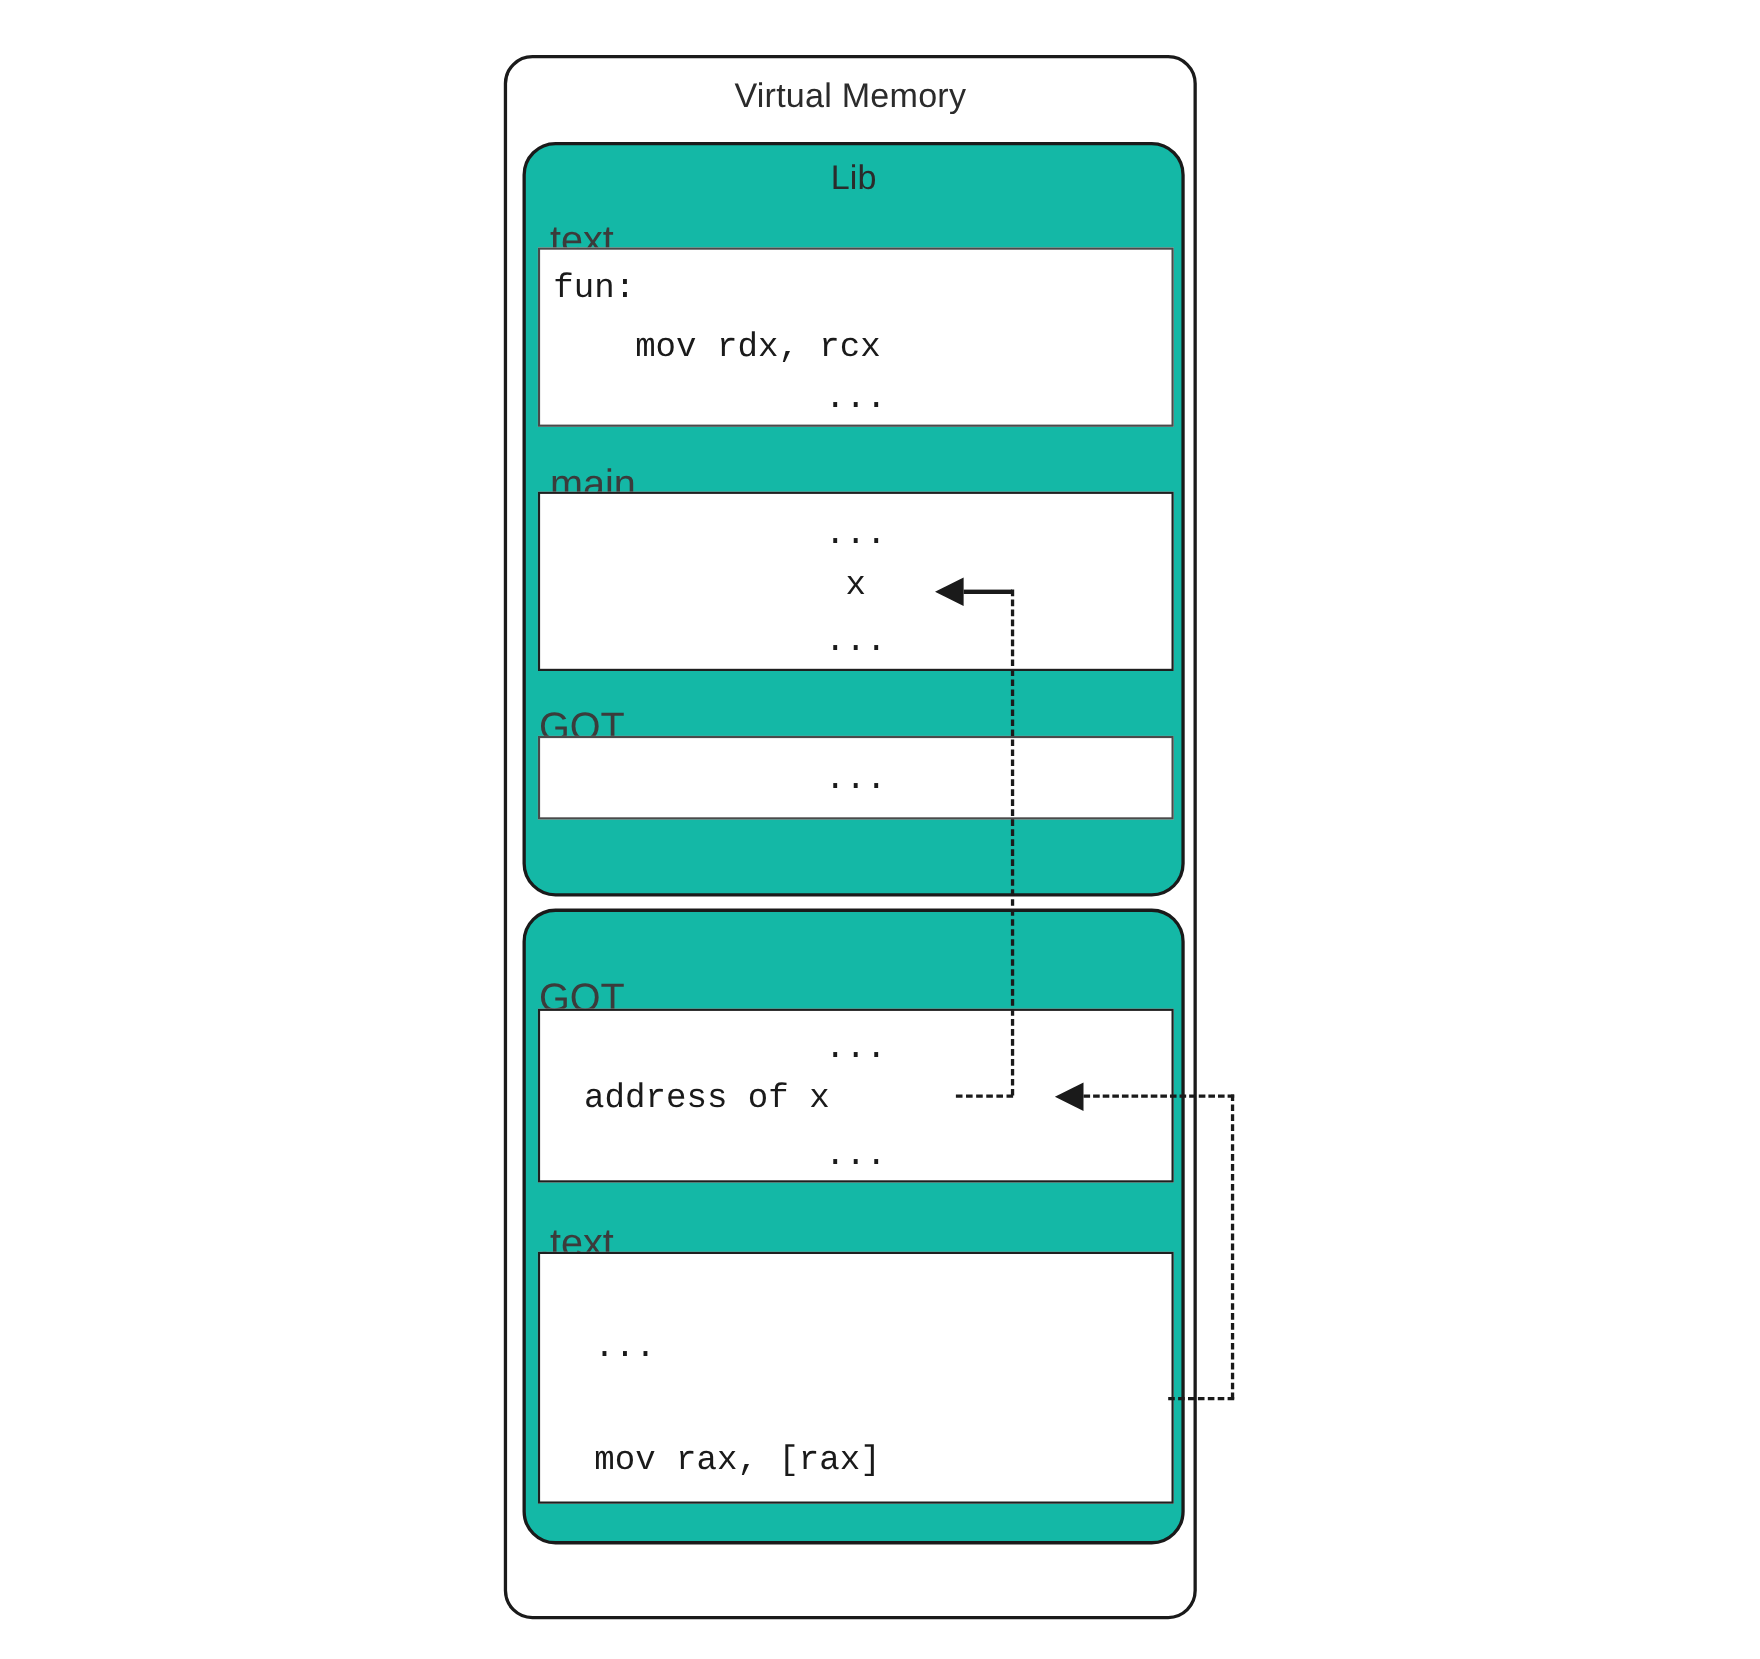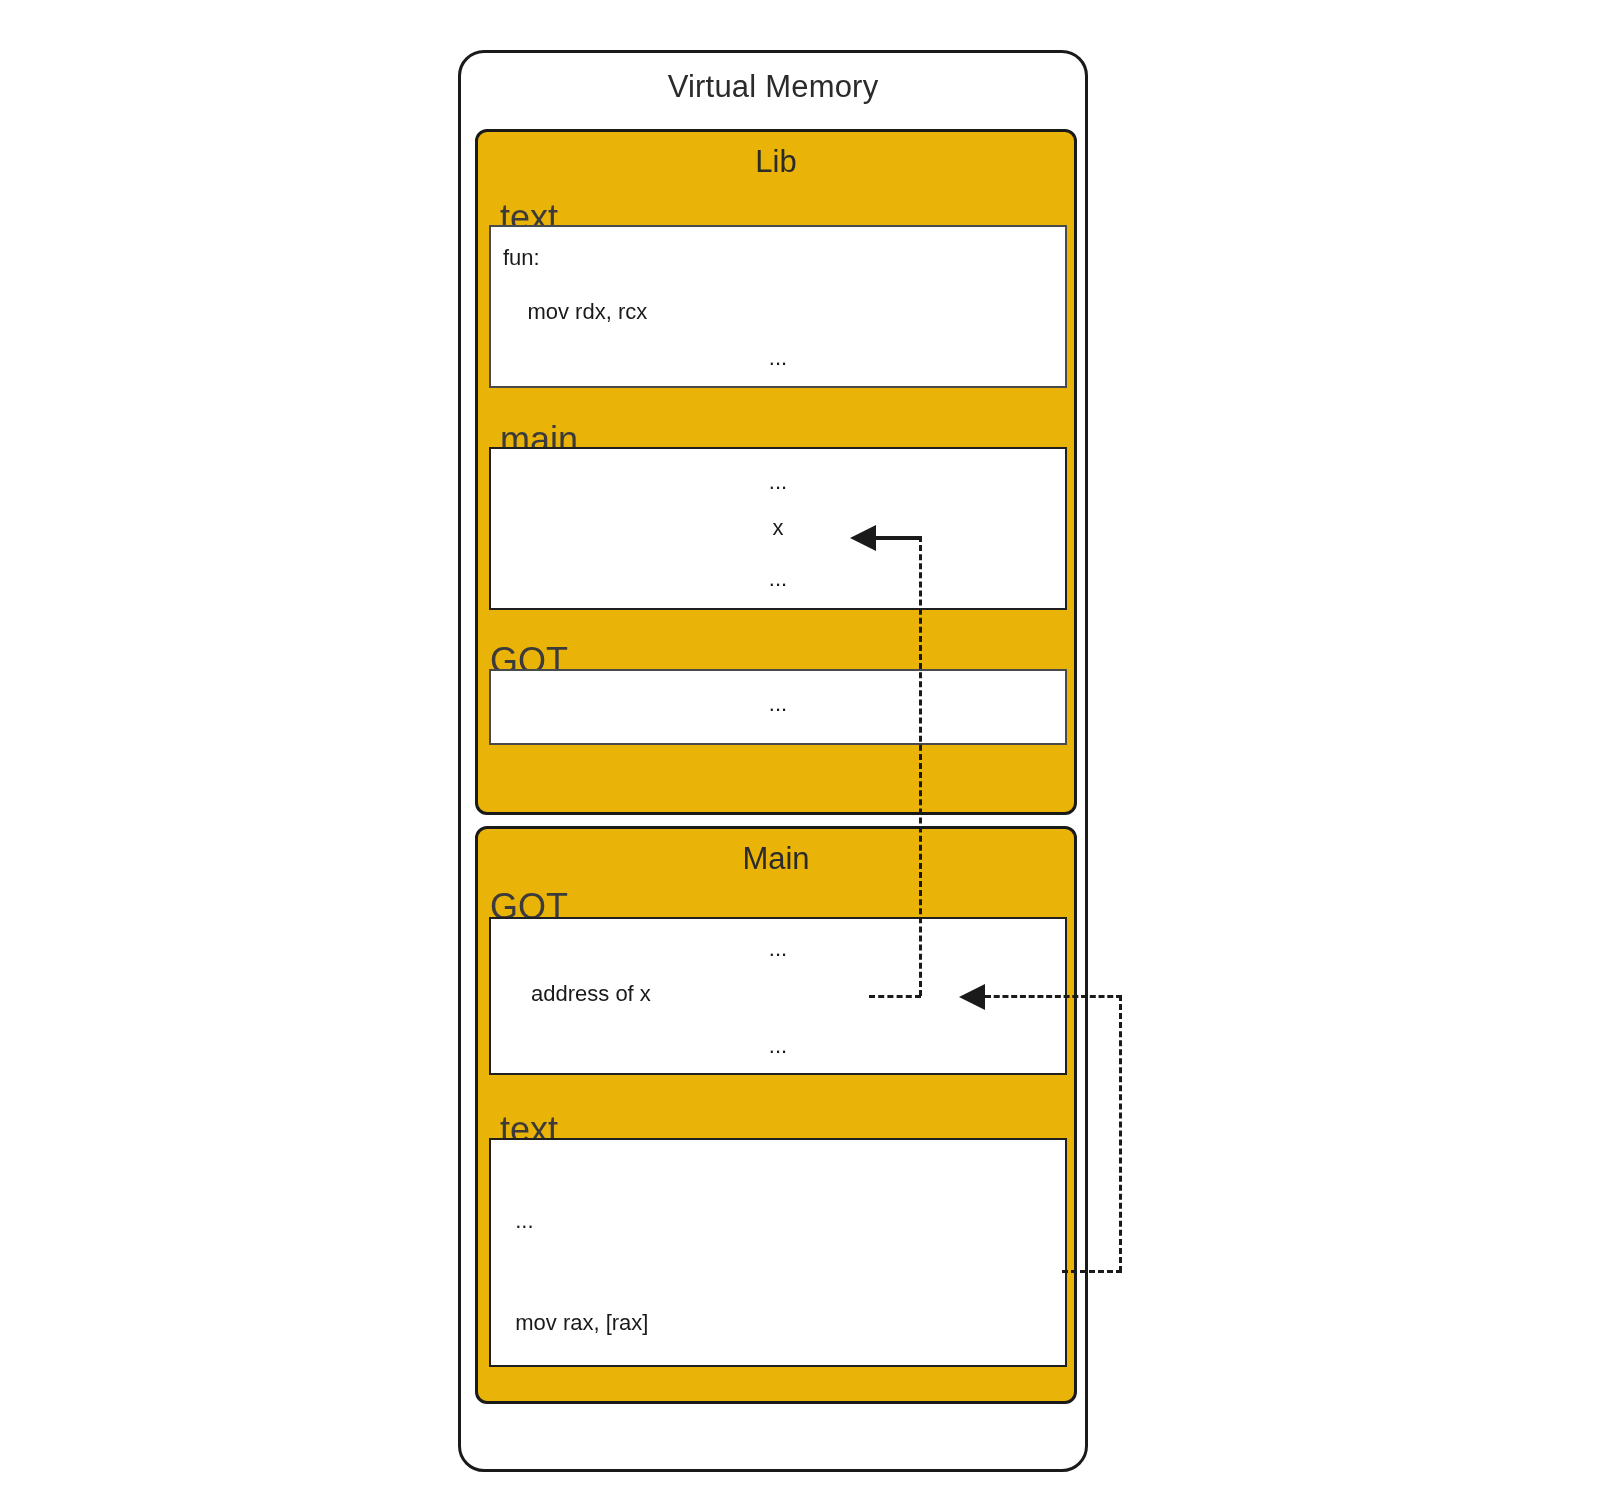--- a/index.html
+++ b/index.html
@@ -44,22 +44,22 @@
     font-size: 31px;
     color: #2b2b2b;
     letter-spacing: 0.2px;
   }
 
   
   .module {
     position: absolute;
     box-sizing: border-box;
     border: 3px solid #1a1a1a;
-    border-radius: 12px;
-    background: #eab308;
+    border-radius: 30px;
+    background: #14b8a6;
   }
   .module-title {
     position: absolute;
     left: 0;
     top: 12px;
     width: 100%;
     text-align: center;
     font-size: 31px;
     color: #2b2b2b;
   }
@@ -82,22 +82,22 @@
     box-sizing: border-box;
     border: 2px solid #4a4a4a;
     background: #ffffff;
   }
   .code-box.strong { border: 2px solid #1f1f1f; }
 
   .code-line {
     position: absolute;
     left: 12px;
     right: 12px;
-    font-family: Liberation Sans, sans-serif;
-    font-size: 22px;
+    font-family: Liberation Mono, monospace;
+    font-size: 31px;
     color: #1a1a1a;
     white-space: pre;
     line-height: 1;
   }
   .code-line.center { text-align: center; left: 0; right: 0; }
 
   
   .dash-v {
     position: absolute;
     width: 0;
@@ -157,21 +157,20 @@
       <div class="section-label" style="left:12px; top:511px;">GOT</div>
 
       <div class="code-box" style="left:11px; top:537px; width:578px; height:76px;">
         <div class="code-line center" style="top:22px;">...</div>
       </div>
 
     </div>
 
     <div class="module" id="main-module">
 
-      <div class="module-title">Main</div>
 
       <div class="section-label" style="left:12px; top:60px;">GOT</div>
 
       <div class="code-box strong" style="left:11px; top:88px; width:578px; height:158px;">
         <div class="code-line center" style="top:19px;">...</div>
         <div class="code-line" style="top:64px;margin-left:28px;">address of x</div>
         <div class="code-line center" style="top:116px;">...</div>
       </div>
 
       <div class="section-label" style="left:12px; top:283px;">.text</div>

